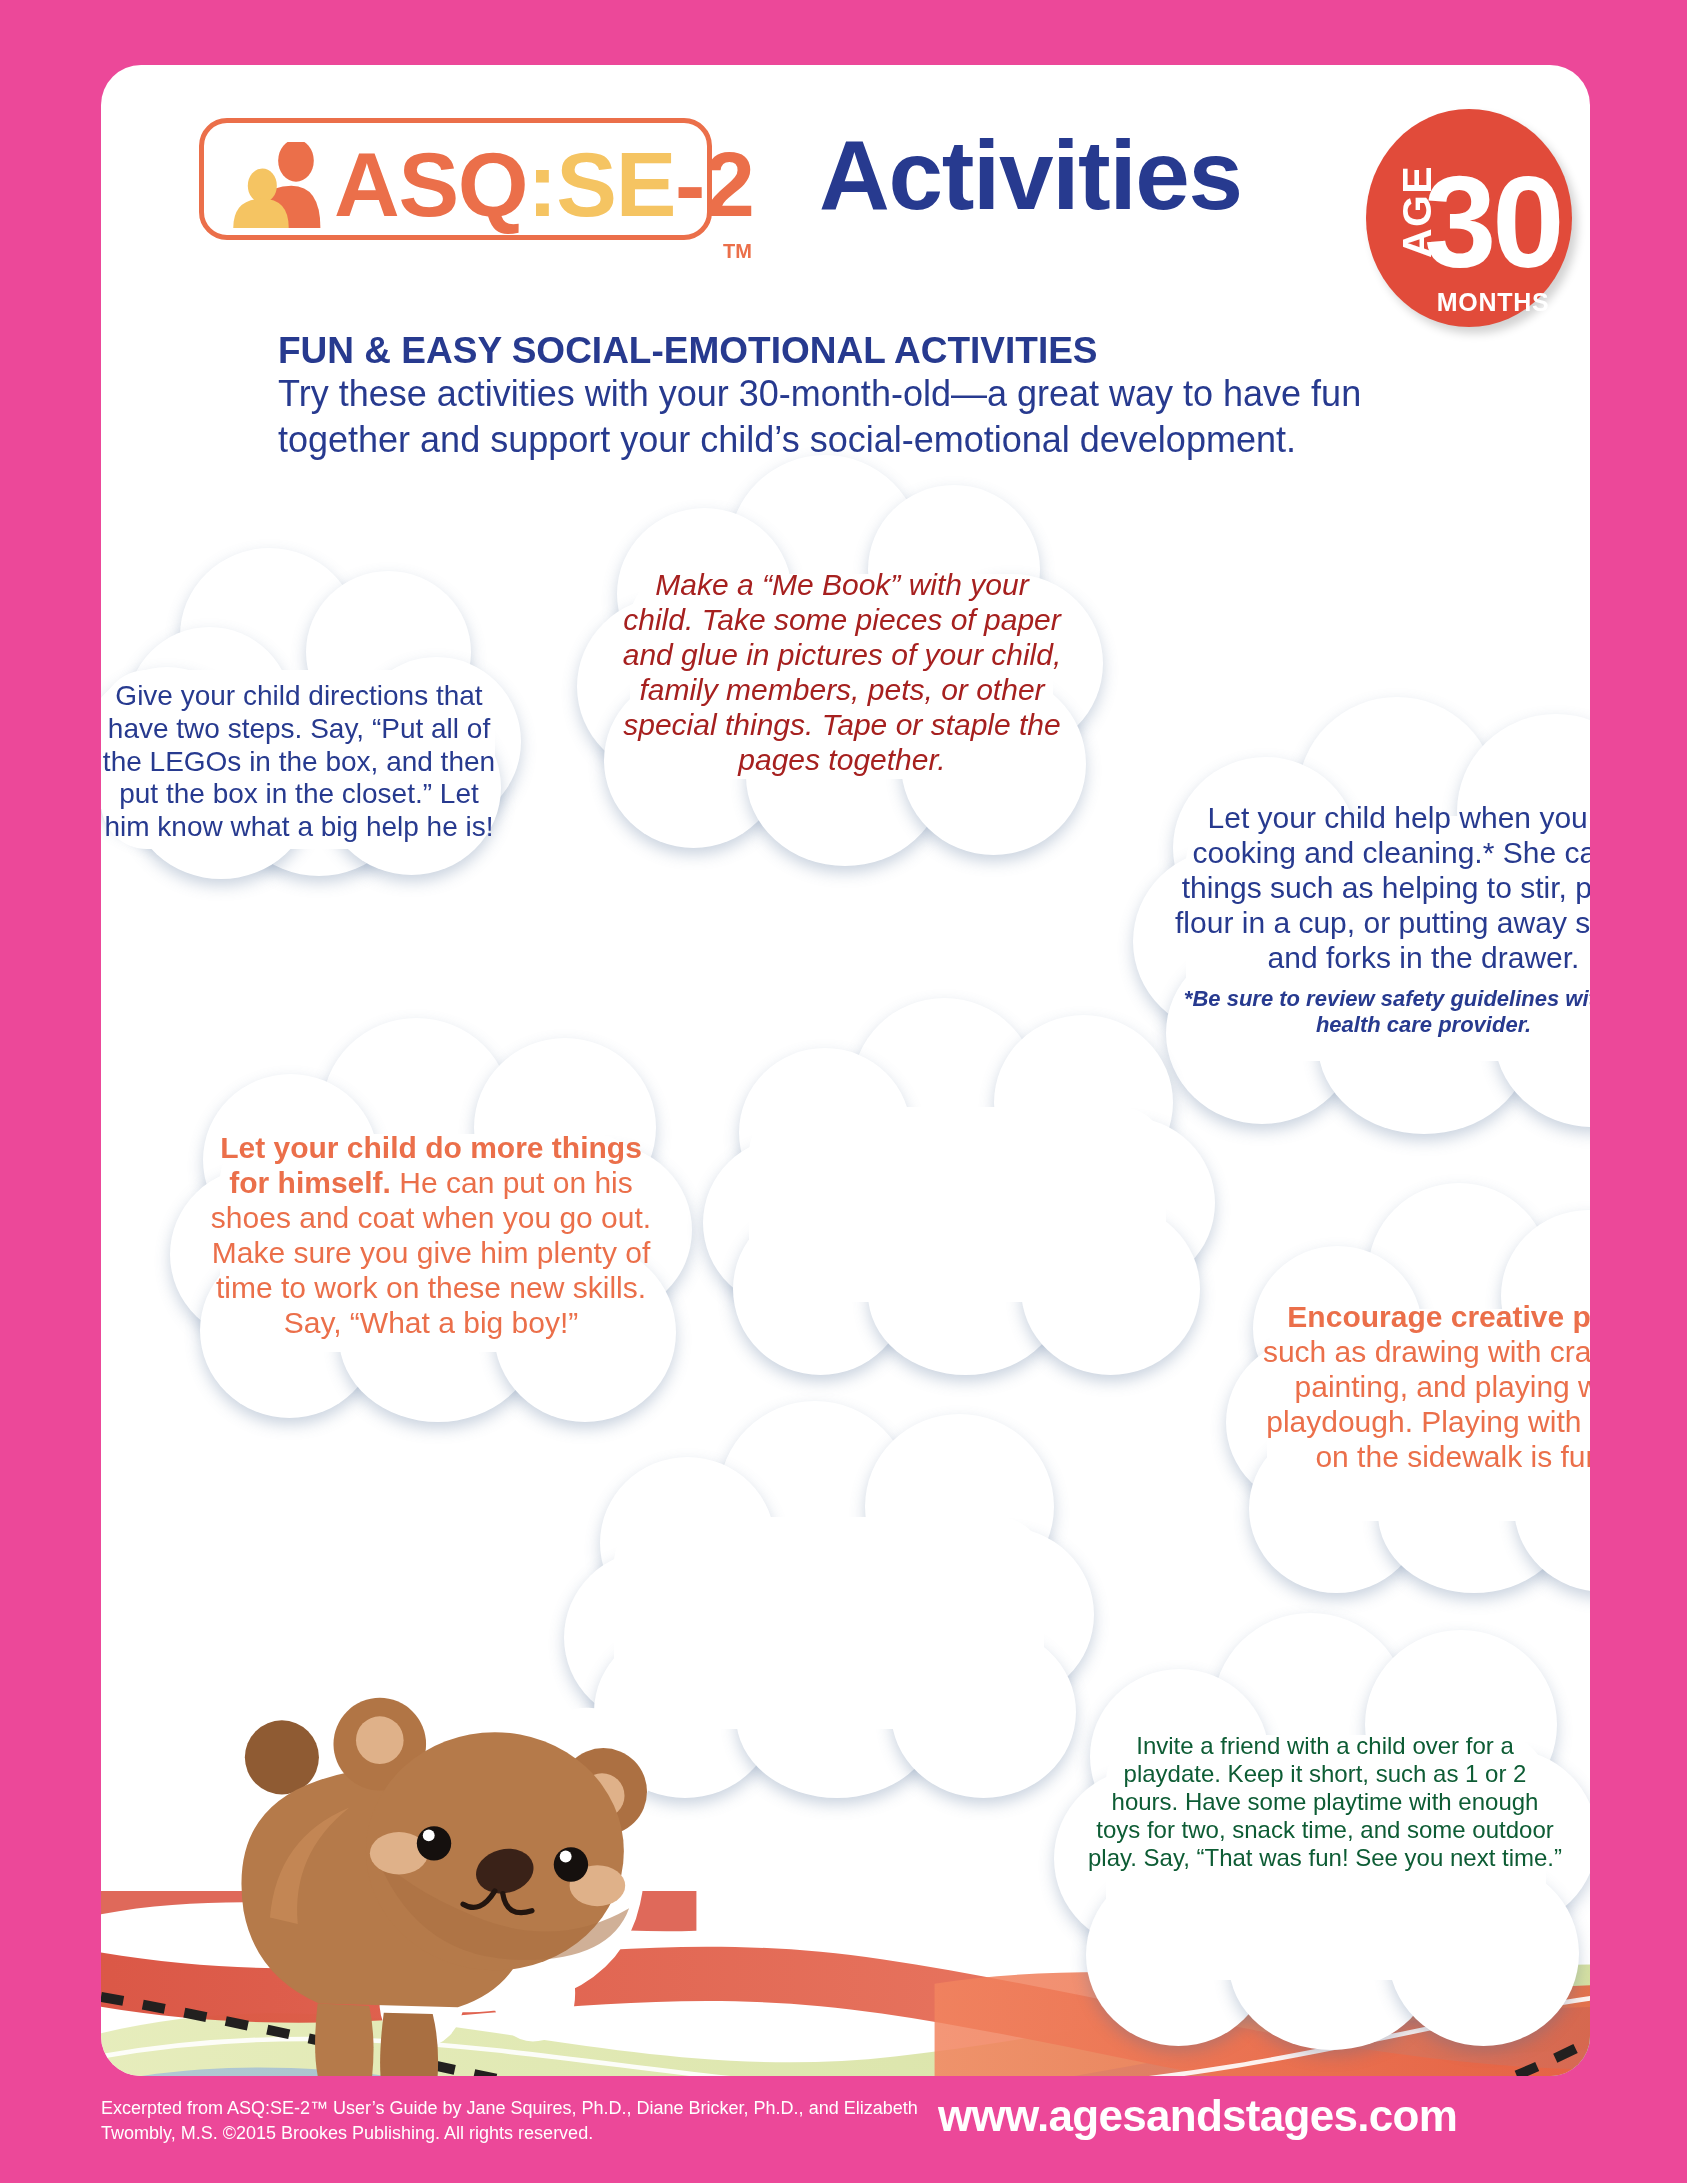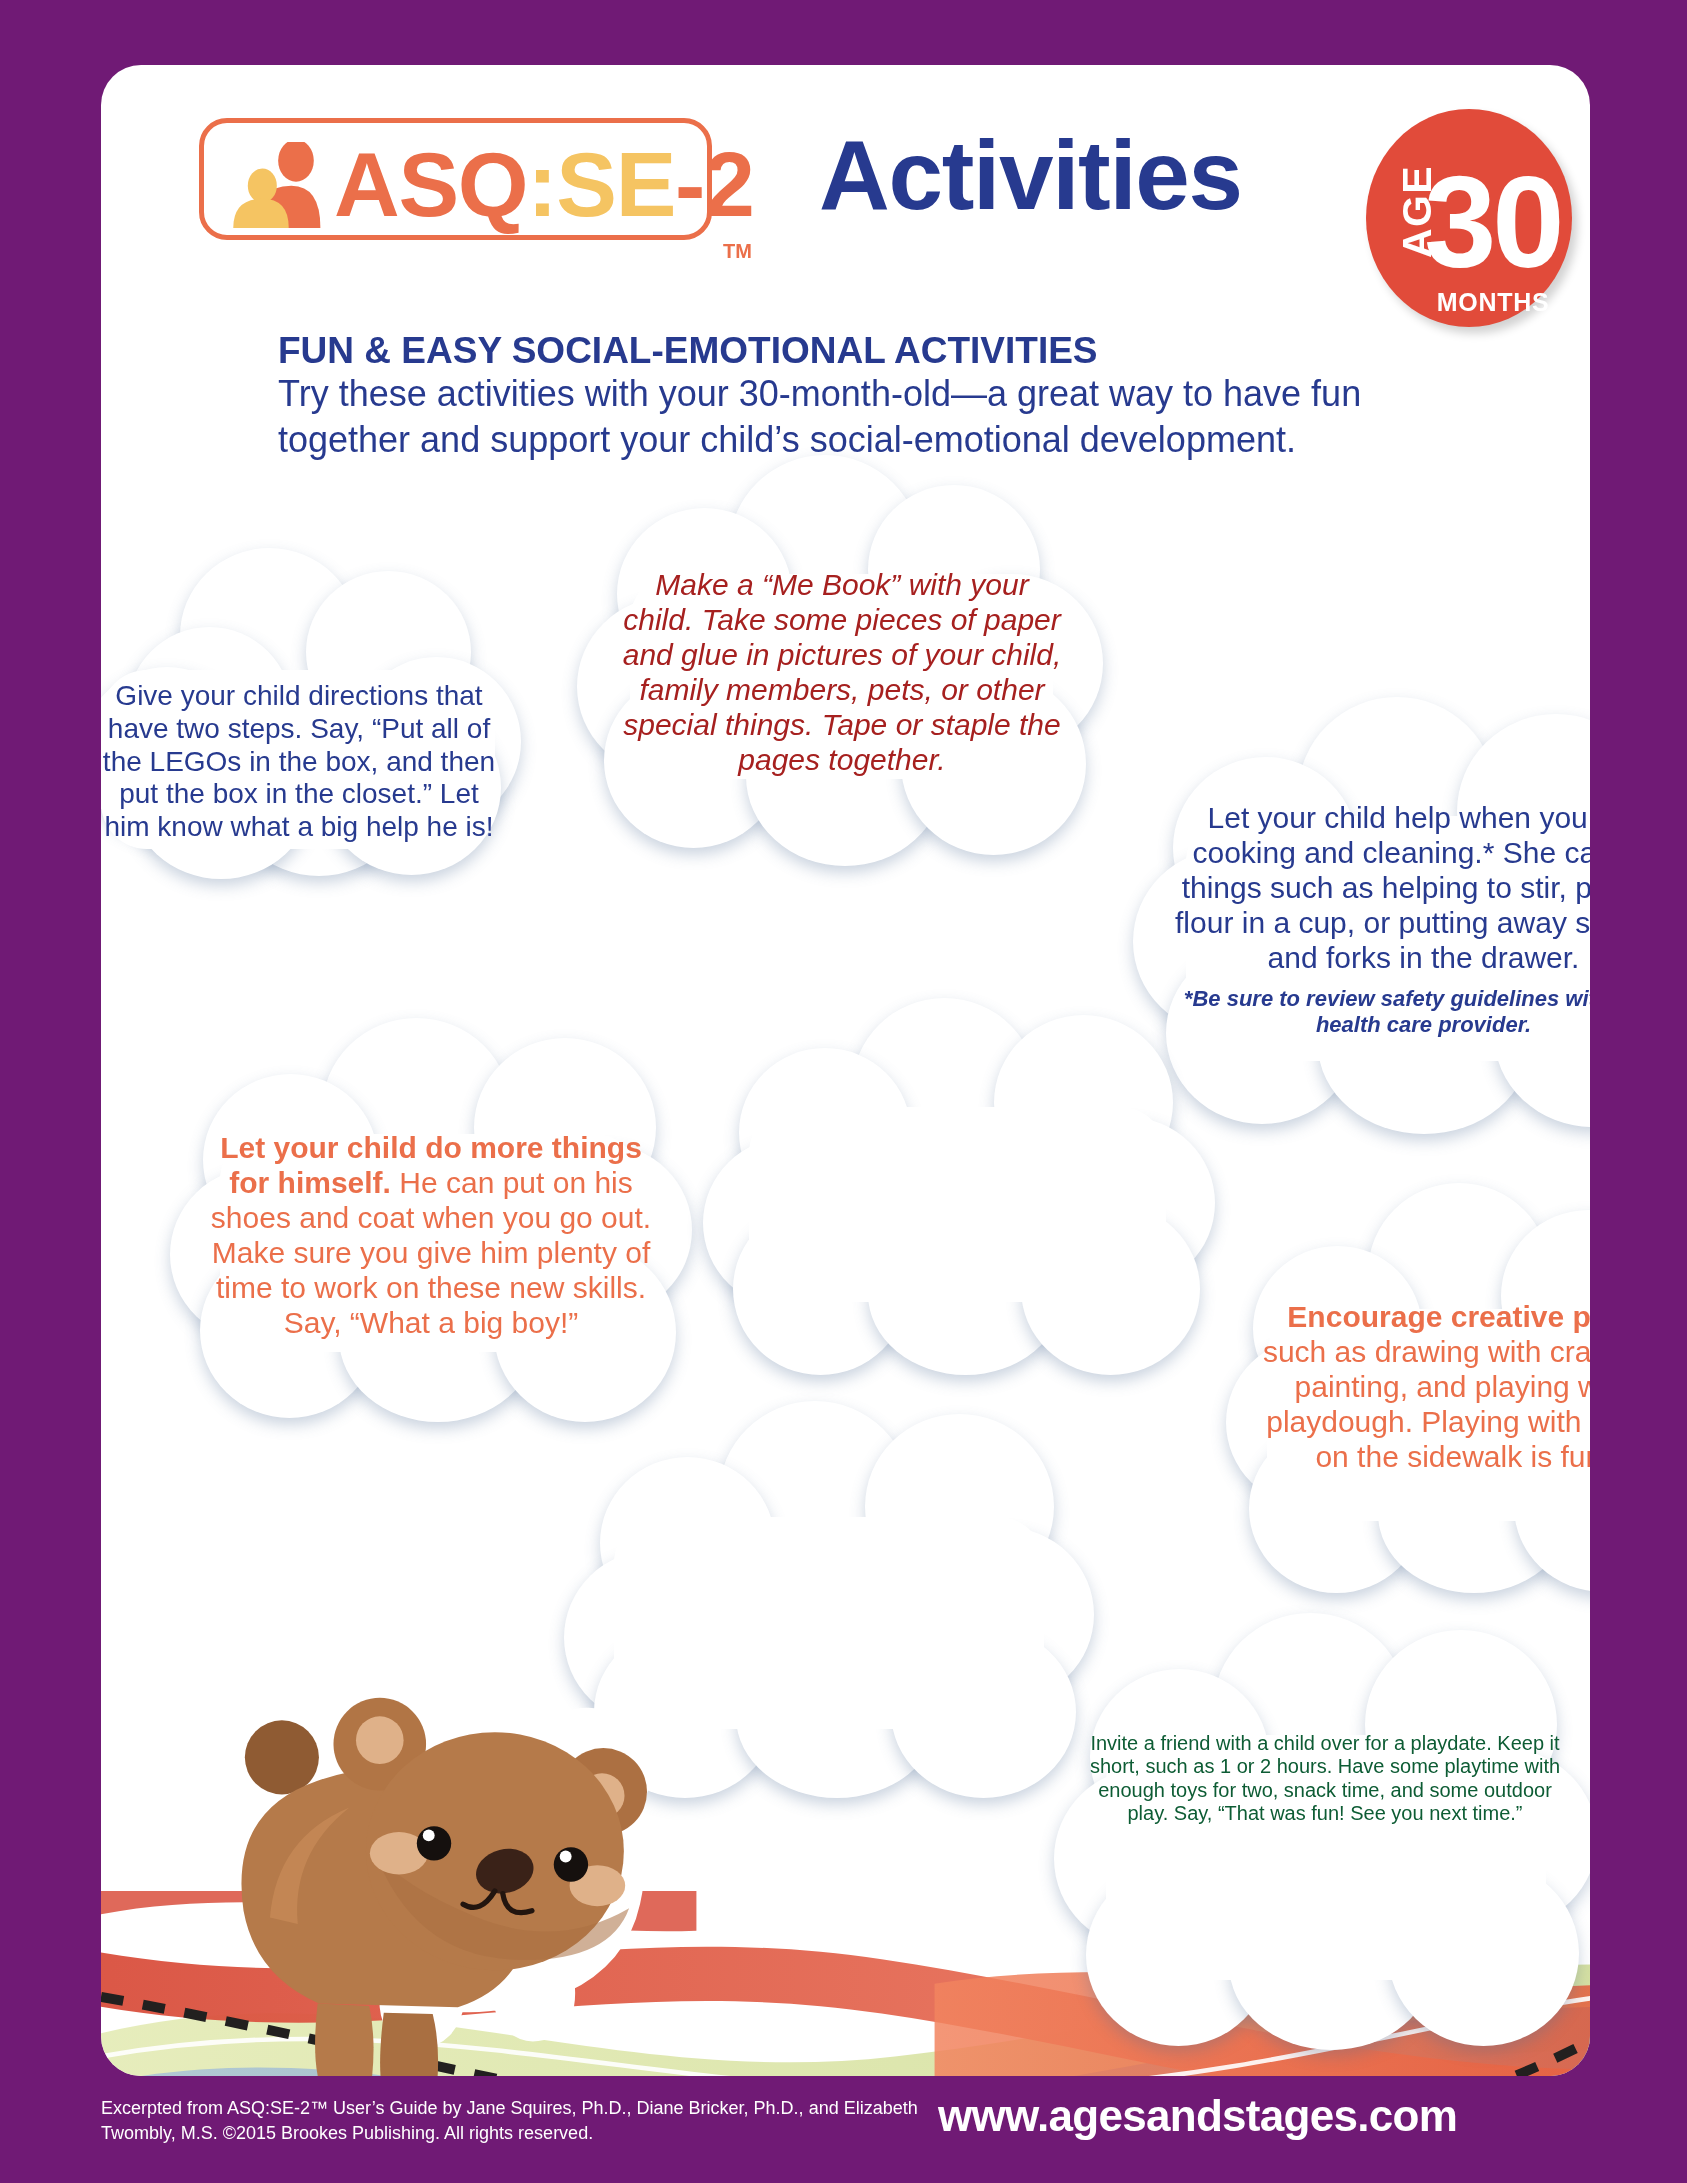--- a/index.html
+++ b/index.html
@@ -2,21 +2,21 @@
 <html style="font-size:10.6px"><head>
 <meta charset="utf-8">
 <style>
   * { box-sizing: border-box; margin:0; padding:0; }
   html, body {
     width: 1687px; height: 2183px;
     background: #7d9aab;
     font-family: "Liberation Sans", sans-serif;
     overflow: hidden;
   }
-  #page { position: relative; width: 1687px; height: 2183px; background:#701a75; }
+  #page { position: relative; width: 1687px; height: 2183px; background:#ec4899; }
 
   
   .card {
     position: absolute;
     left: 101px; top: 65px;
     width: 1489px; height: 2011px;
     background: #ffffff;
     border-radius: 40px;
     overflow: hidden;
   }
@@ -271,21 +271,21 @@
         <i style="left:159px; top:0px;   width:195px; height:192px;"></i>
         <i style="left:311px; top:16.5px;  width:192px; height:189px;"></i>
         <i style="left:36px;  top:56px;  width:179px; height:175px;"></i>
         <i style="left:0px;   top:155px; width:184px; height:181px;"></i>
         <i style="left:361px; top:136px; width:182px; height:179px;"></i>
         <i style="left:32px;  top:251px; width:185px; height:182px;"></i>
         <i style="left:175px; top:265px; width:205px; height:172px;"></i>
         <i style="left:334px; top:248px; width:191px; height:185px;"></i>
       </div>
       <div class="body" style="left:52px; top:122px; width:440px; height:245px;"></div>
-      <div class="txt" style="left:33px; top:119px; width:476px; font-size:20px; color:#0d5c34;">
+      <div class="txt" style="left:33px; top:119px; width:476px; font-size:24px; color:#0d5c34;">
         <span>Invite a friend with a child over for a playdate. Keep it short, such as 1 or 2 hours. Have some playtime with enough toys for two, snack time, and some outdoor play. Say, “That was fun! See you next time.”</span>
       </div>
     </div>
 
     <svg class="ribbons" viewBox="0 0 2550 420" preserveAspectRatio="none">
       <defs>
         <linearGradient id="gRed" x1="0" y1="0" x2="1" y2="0">
           <stop offset="0" stop-color="#d94f3d"></stop>
             <stop offset="1" stop-color="#f0856a"></stop>
         </linearGradient>

